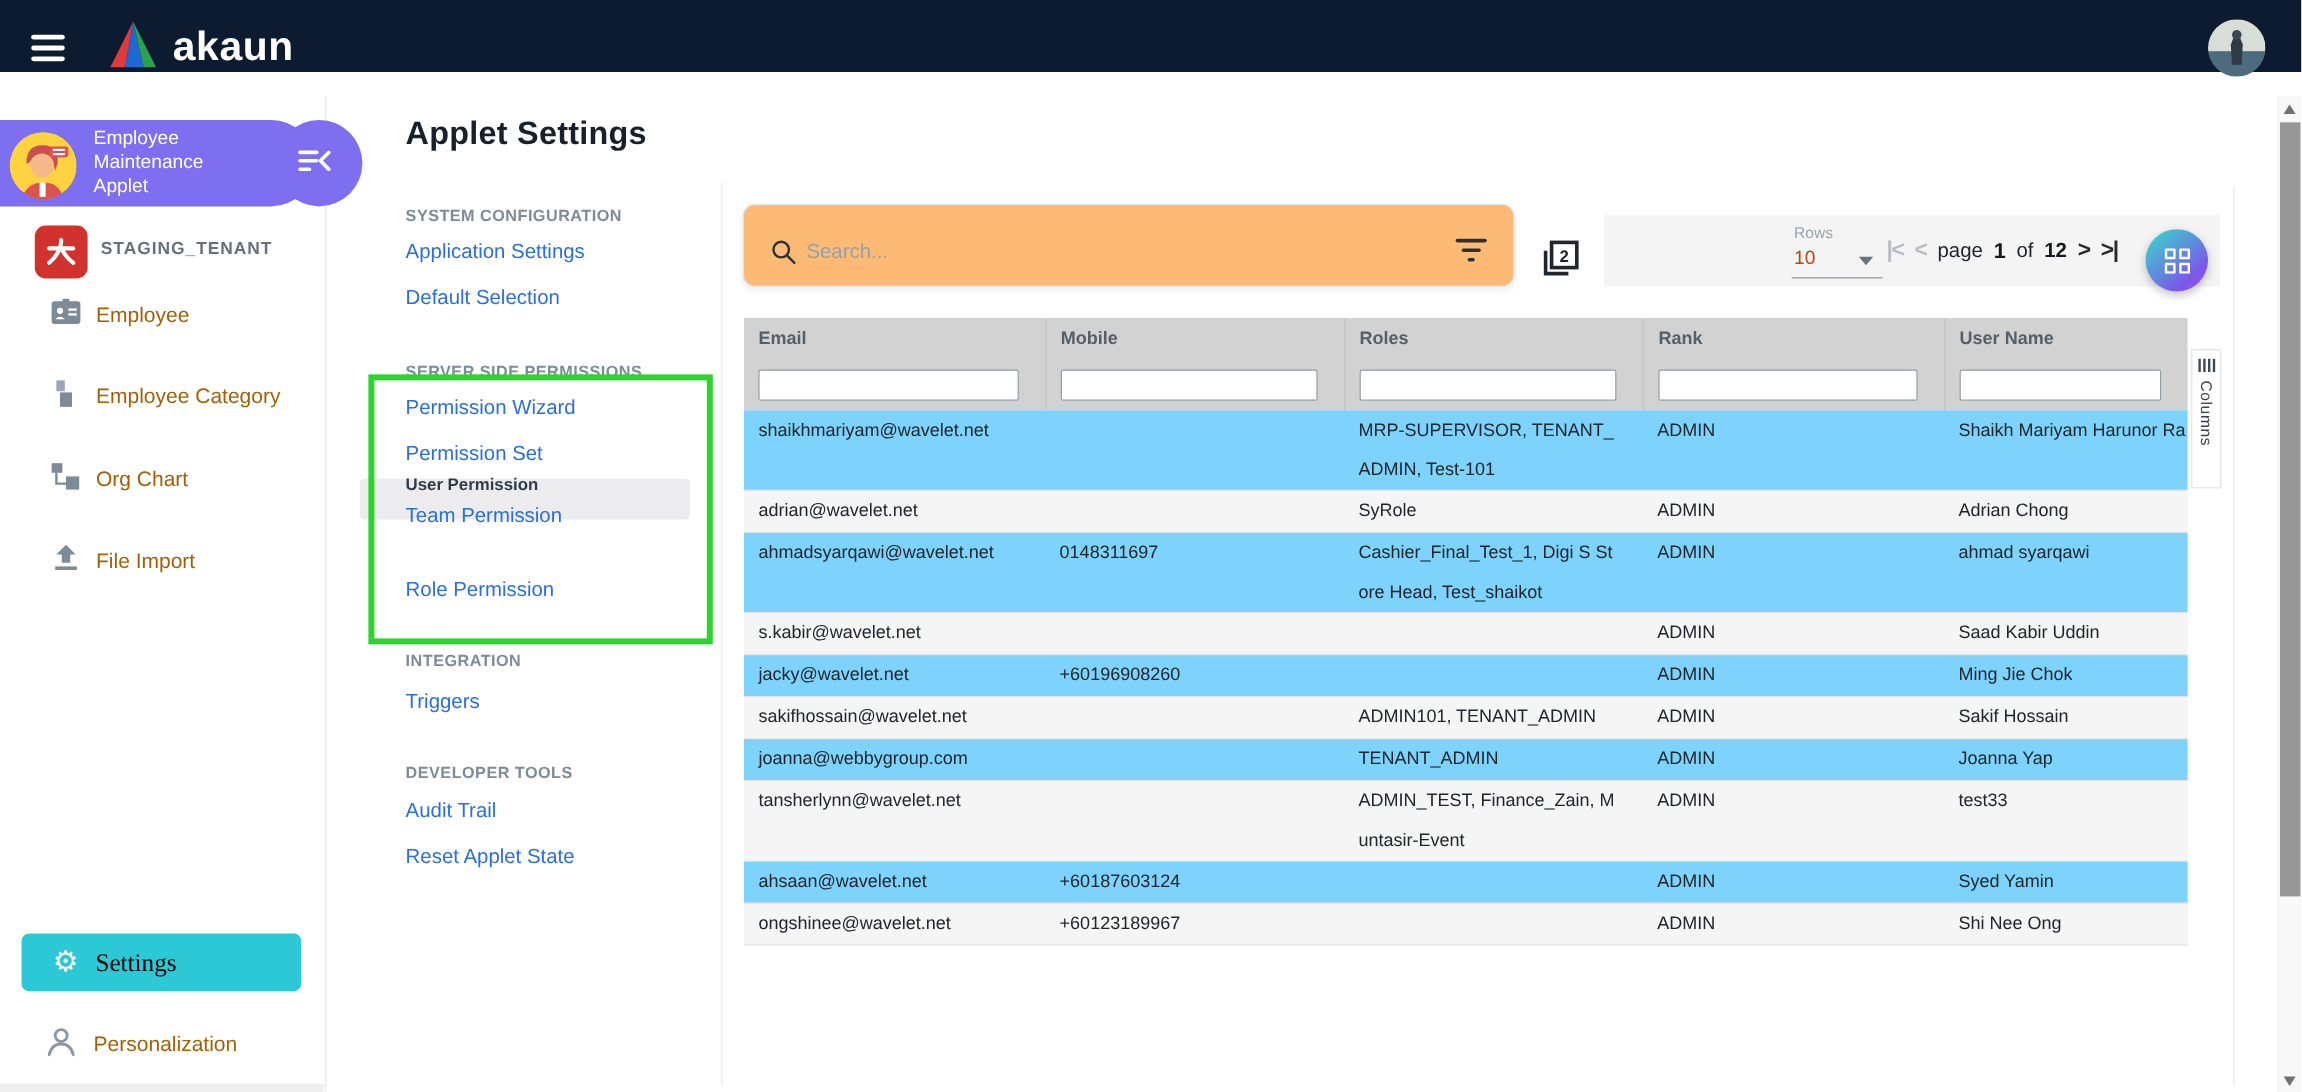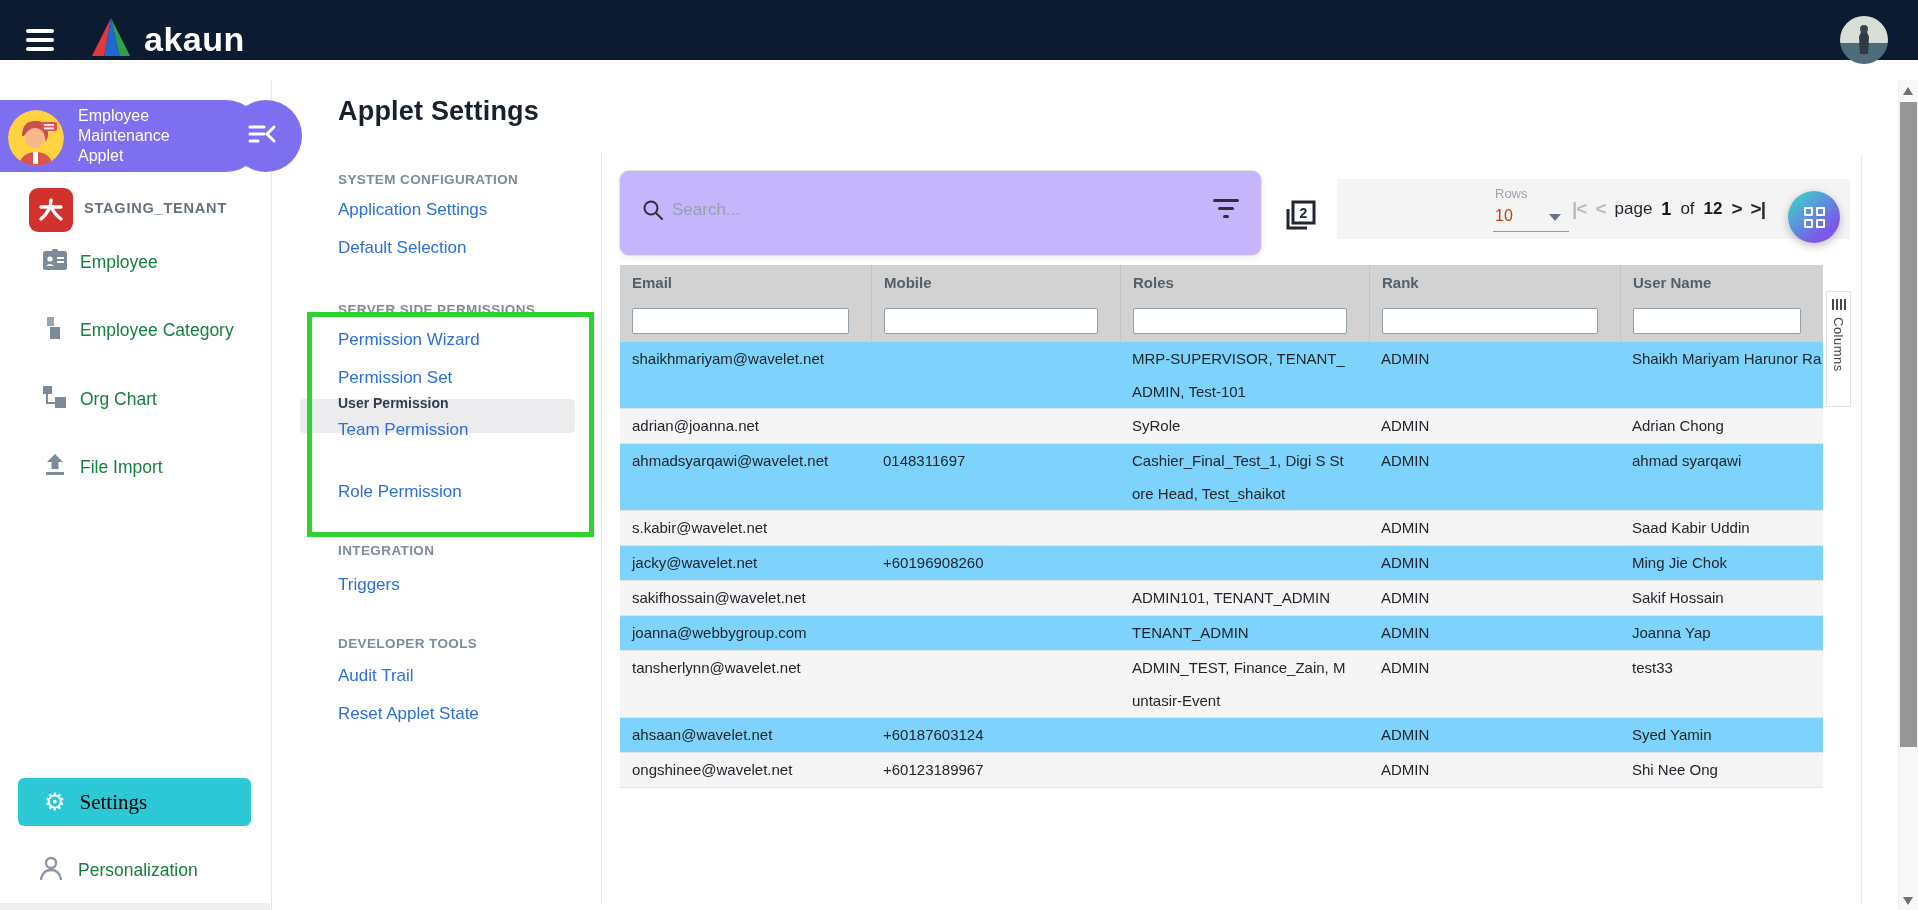--- a/index.html
+++ b/index.html
@@ -17,39 +17,39 @@
 
   
   .sidebar{left:0;top:80px;width:271px;height:830px;background:#fff;border-right:1px solid #e7e7e7;}
   .applet-pill{left:0;top:100px;width:262px;height:72px;background:#7e6ef0;border-radius:0 36px 36px 0;z-index:6;}
   .pill-bulge{left:230px;top:100px;width:72px;height:72px;border-radius:50%;background:#7e6ef0;z-index:5;}
   .pill-avatar{left:8px;top:110px;width:56px;height:56px;border-radius:50%;overflow:hidden;z-index:7;}
   .pill-title{left:78px;top:106px;width:138px;color:#fff;font-size:16px;line-height:20px;font-weight:500;z-index:7;}
   .pill-collapse{left:248px;top:122px;z-index:7;cursor:pointer;}
   .side-item{left:0;width:271px;height:44px;display:flex;align-items:center;cursor:pointer;}
   .side-ico{position:absolute;left:42px;}
-  .side-label{position:absolute;left:80px;font-size:17.5px;color:#15803d;}
+  .side-label{position:absolute;left:80px;font-size:17.5px;color:#a16207;}
   .tenant-ico{position:absolute;left:29px;top:2px;width:44px;height:44px;background:#d2322e;border-radius:9px;display:flex;align-items:center;justify-content:center;}
   .tenant-label{position:absolute;left:84px;font-size:14.5px;font-weight:700;letter-spacing:.8px;color:#66717e;}
   .settings-btn{left:18px;top:778px;width:233px;height:48px;background:#2cc8d5;border-radius:6px;display:flex;align-items:center;gap:14px;padding-left:26px;box-sizing:border-box;cursor:pointer;}
   .settings-ico{color:#fff;font-size:24px;line-height:24px;}
   .settings-label{color:#000000;font-size:21px;font-weight:500;font-family:Liberation Serif, serif;}
   .hscroll{left:0;top:903px;width:270px;height:7px;background:#efefef;}
 
   
   .vdiv{left:601px;top:152px;width:1px;height:753px;background:#ececec;}
   .page-title{left:338px;top:96px;font-size:27px;font-weight:700;color:#17202b;letter-spacing:.2px;}
   .nav-h{position:absolute;left:338px;font-size:13.5px;font-weight:700;letter-spacing:.4px;color:#7e8b99;}
   .nav-link{position:absolute;left:338px;font-size:17px;color:#2b6fd8;cursor:pointer;}
   .sel-pill{left:300px;top:399px;width:275px;height:34px;background:#ececee;border-radius:4px;}
   .sel-label{left:338px;top:395px;font-size:14px;font-weight:700;color:#2f3b49;cursor:pointer;}
   .green-box{left:307px;top:312px;width:287px;height:225px;border:5px solid #2fd32f;box-sizing:border-box;z-index:9;pointer-events:none;}
 
   
-  .searchbox{left:619px;top:170px;width:643px;height:86px;background:#c4b5fd;border:1px solid #e3e3e3;border-radius:10px;box-shadow:0 2px 6px rgba(0,0,0,.07);box-sizing:border-box;}
+  .searchbox{left:619px;top:170px;width:643px;height:69px;background:#fdba74;border:1px solid #e3e3e3;border-radius:10px;box-shadow:0 2px 6px rgba(0,0,0,.07);box-sizing:border-box;}
   .search-ico{position:absolute;left:22px;top:28px;}
   .search-input{position:absolute;left:50px;top:18px;width:520px;height:40px;border:none;outline:none;font-size:17px;color:#3a434d;font-family:"Liberation Sans",sans-serif;background:transparent;}
   .search-input::placeholder{color:#97a1ab;}
   .filter-ico{position:absolute;right:22px;top:28px;width:26px;height:20px;cursor:pointer;}
   .filter-ico i{position:absolute;display:block;height:3px;background:#2b3138;border-radius:2px;}
   .copy2{left:1281px;top:197px;cursor:pointer;}
   .graypanel{left:1337px;top:179px;width:513px;height:60px;background:#f4f4f5;}
   .rows-label{left:1495px;top:186px;font-size:13px;color:#9aa4ae;}
   .rows-select{left:1493px;top:203px;width:76px;height:28px;border-bottom:1px solid #8f99a3;cursor:pointer;}
   .rows-value{position:absolute;left:2px;top:4px;font-size:16px;color:#c2410c;}
@@ -318,21 +318,21 @@
   <div class="abs tbody">
     <div class="trow">
       <div class="tcell email">shaikhmariyam@wavelet.net</div>
       <div class="tcell mobile"></div>
       <div class="tcell roles">MRP-SUPERVISOR, TENANT_ADMIN, Test-101</div>
       <div class="tcell rank">ADMIN</div>
       <div class="tcell uname">Shaikh Mariyam Harunor Ra</div>
     </div>
 
     <div class="trow alt">
-      <div class="tcell email">adrian@joanna.net</div>
+      <div class="tcell email">adrian@wavelet.net</div>
       <div class="tcell mobile"></div>
       <div class="tcell roles">SyRole</div>
       <div class="tcell rank">ADMIN</div>
       <div class="tcell uname">Adrian Chong</div>
     </div>
 
     <div class="trow">
       <div class="tcell email">ahmadsyarqawi@wavelet.net</div>
       <div class="tcell mobile">0148311697</div>
       <div class="tcell roles">Cashier_Final_Test_1, Digi S Store Head, Test_shaikot</div>

